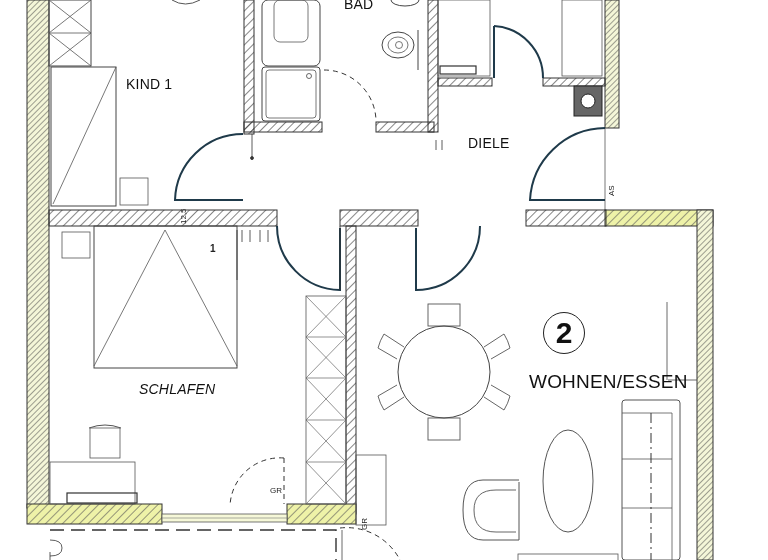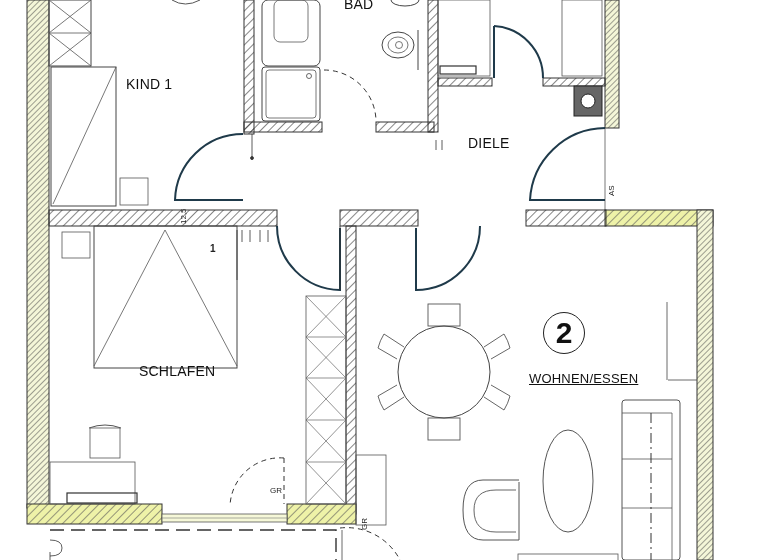--- a/index.html
+++ b/index.html
@@ -211,22 +211,22 @@
     <path d="M50 540 q 12 0 12 8 q 0 8 -12 8"></path>
     <line x1="50" y1="552" x2="50" y2="560"></line>
     <line x1="436" y1="140" x2="436" y2="150"></line>
     <line x1="442" y1="140" x2="442" y2="150"></line>
   </g>
 </svg>
 
 <div class="room-label" style="left:126px; top:76px;">KIND 1</div>
 <div class="room-label" style="left:344px; top:-4px;">BAD</div>
 <div class="room-label" style="left:460px; top:135px;margin-left:8px;">DIELE</div>
-<div class="room-label" style="left:139px; top:363px;">SCHLAFEN</div>
-<div class="room-label" style="left:529px; top:371px; font-size:13px;text-decoration:underline;">WOHNEN/ESSEN</div>
+<div class="room-label" style="left:139px; top:381px;font-style:italic;">SCHLAFEN</div>
+<div class="room-label" style="left:529px; top:371px; font-size:19px;">WOHNEN/ESSEN</div>
 
 <div class="apt-number" style="left:543px; top:312px;">2</div>
 
 <div class="small-label" style="left:179px; top:210px; transform: rotate(-90deg); transform-origin: left top; top:224px;">12,5</div>
 <div class="small-label" style="left:210px; top:243px; font-size:10px; font-weight:bold;">1</div>
 <div class="small-label" style="left:607px; top:196px; transform: rotate(-90deg); transform-origin: left top;">AS</div>
 <div class="small-label" style="left:270px; top:486px;">GR</div>
 <div class="small-label" style="left:360px; top:530px; transform: rotate(-90deg); transform-origin: left top;">GR</div>
 
 </body></html>

